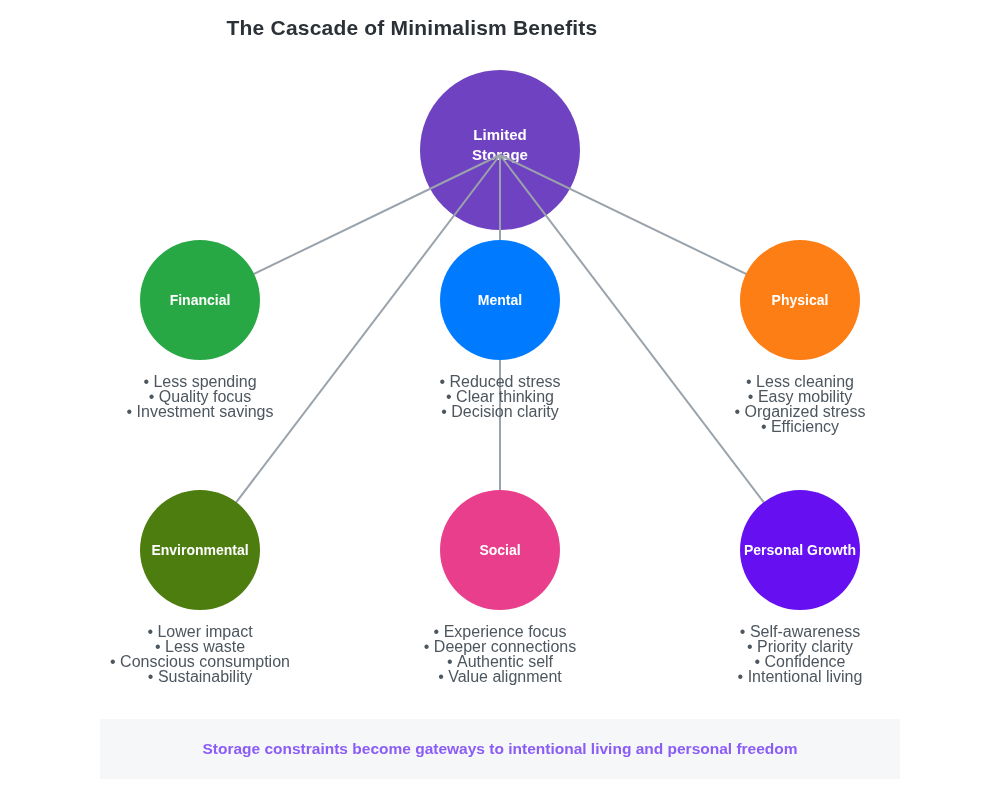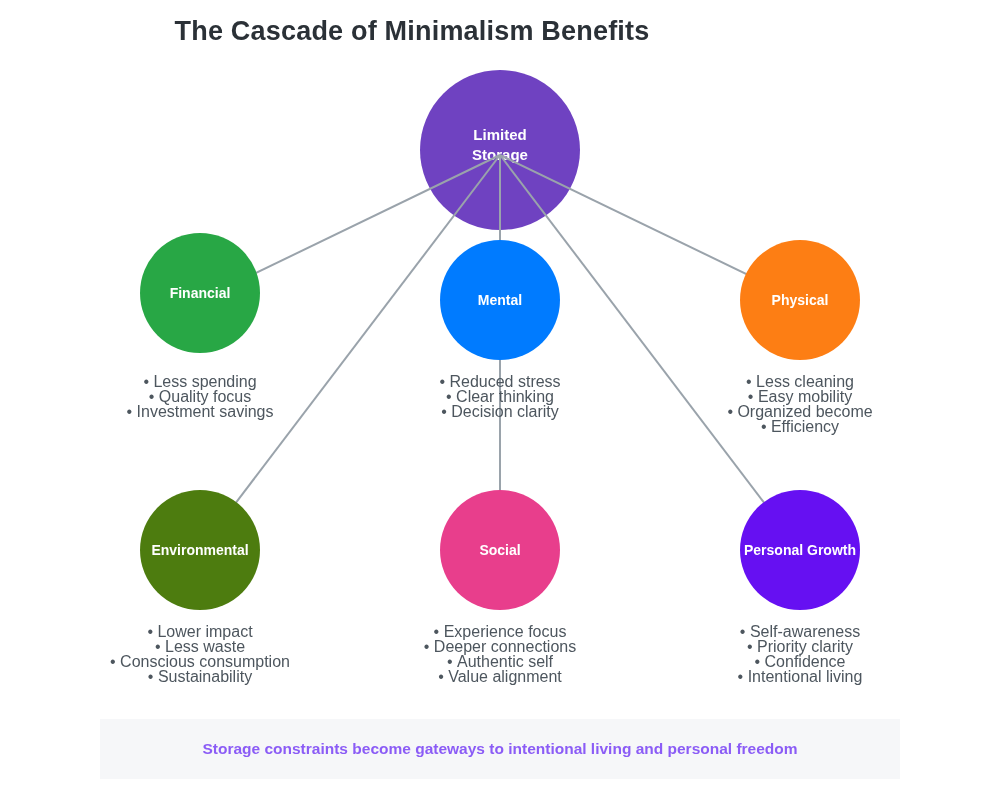--- a/index.html
+++ b/index.html
@@ -2,40 +2,40 @@
 <html><head>
 <meta charset="utf-8">
 <style>
   * { box-sizing: border-box; margin: 0; padding: 0; }
   html, body { width: 1000px; height: 800px; background: #ffffff; overflow: hidden; }
   body { font-family: "Liberation Sans", sans-serif; }
   .canvas { position: relative; width: 1000px; height: 800px; background: #ffffff; }
 
   .diagram-title {
     position: absolute; top: 16px; left: 0; width: 824px;
-    text-align: center; font-size: 27px; font-weight: 700; color: #2b3137;
+    text-align: center; font-size: 21px; font-weight: 700; color: #2b3137;
     letter-spacing: 0.2px;
   }
 
   svg.links { position: absolute; left: 0; top: 0; width: 1000px; height: 800px; z-index: 1; }
 
   .circle {
     position: absolute; border-radius: 50%;
     display: flex; align-items: center; justify-content: center;
     text-align: center; color: #ffffff; font-weight: 700;
   }
   .circle .label { position: relative; z-index: 3; }
 
   .center-circle { left: 420px; top: 70px; width: 160px; height: 160px; z-index: 0; }
   .center-circle .label { font-size: 15px; line-height: 20px; width: 90px; margin-top: -10px; }
 
   .node-circle { width: 120px; height: 120px; z-index: 2; font-size: 14px; }
   .node-circle .label { white-space: nowrap; }
 
-  .pos-financial        { left: 140px; top: 233px; }
+  .pos-financial        { left: 140px; top: 240px; }
   .pos-mental           { left: 440px; top: 240px; }
   .pos-physical         { left: 740px; top: 240px; }
   .pos-environmental    { left: 140px; top: 490px; }
   .pos-social           { left: 440px; top: 490px; }
   .pos-personal-growth  { left: 740px; top: 490px; }
 
   .benefits {
     position: absolute; width: 260px; z-index: 2;
     text-align: center; font-size: 16px; line-height: 15px; color: #4d565e;
   }
@@ -101,21 +101,21 @@
     <div>Investment savings</div>
   </div>
   <div class="benefits ben-mental">
     <div>Reduced stress</div>
     <div>Clear thinking</div>
     <div>Decision clarity</div>
   </div>
   <div class="benefits ben-physical">
     <div>Less cleaning</div>
     <div>Easy mobility</div>
-    <div>Organized become</div>
+    <div>Organized stress</div>
     <div>Efficiency</div>
   </div>
   <div class="benefits ben-environmental">
     <div>Lower impact</div>
     <div>Less waste</div>
     <div>Conscious consumption</div>
     <div>Sustainability</div>
   </div>
   <div class="benefits ben-social">
     <div>Experience focus</div>

